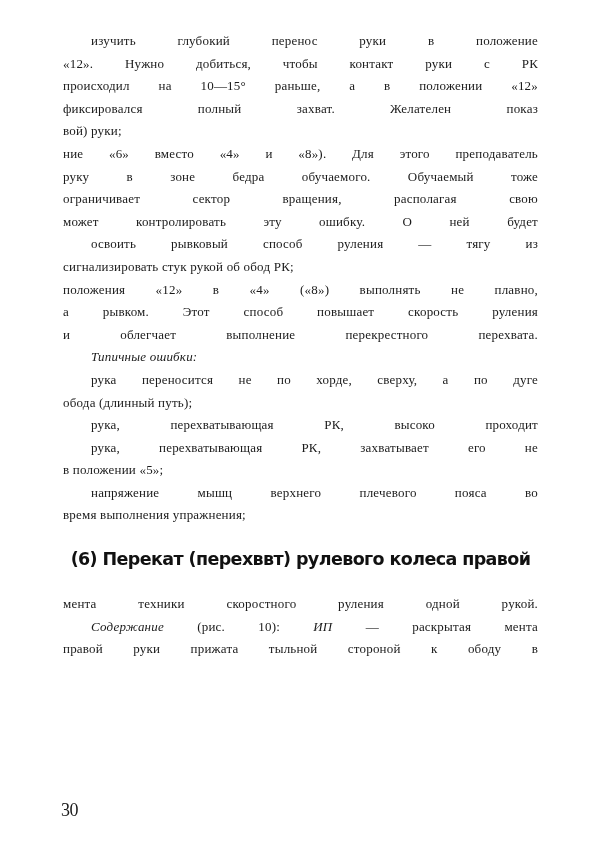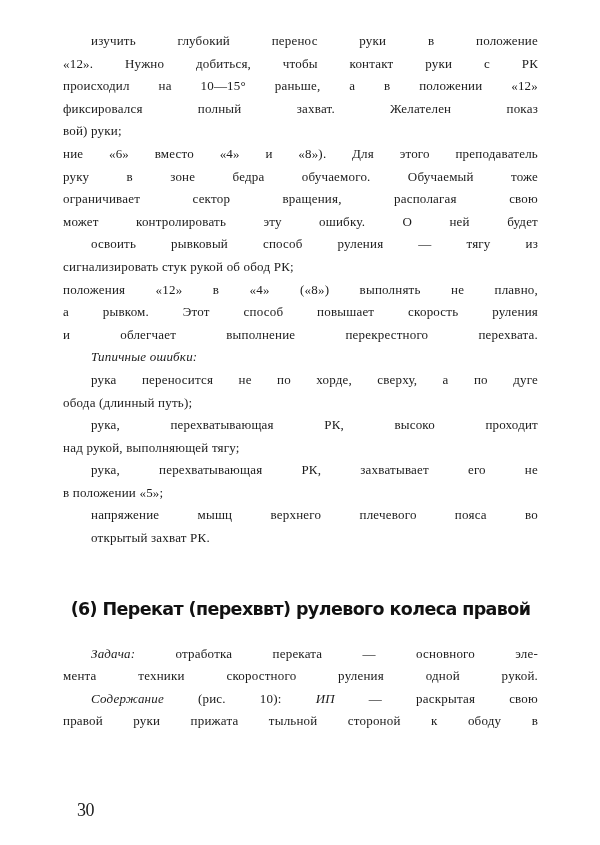--- a/index.html
+++ b/index.html
@@ -12,26 +12,25 @@
     height:22.6px; line-height:22.6px; font-size:13px; white-space:nowrap;
     text-align:justify; text-align-last:justify; letter-spacing:0.2px;
   }
   .line.indent { padding-left:28px; }
   .line.last { text-align-last:left; }
   .it { font-style:italic; }
   .heading {
     font-family:"DejaVu Sans", "Liberation Sans", sans-serif; font-weight:bold;
     font-size:17.5px; text-align:center; line-height:23px; letter-spacing:-0.6px;
     color:#111;
-    margin-top:27px;
   }
   .gap1 { height:21px; }
   .gap2 { height:22px; }
   .pagenum {
-    position:absolute; left:77px; top:800px; font-size:18px;
+    position:absolute; left:61px; top:800px; font-size:18px;
     font-family:"Liberation Serif", serif; letter-spacing:-0.5px;
   }
 </style>
 </head>
 <body>
 
 <div class="page">
   <div id="block1">
       <div class="line indent">изучить глубокий перенос руки в положение</div>
       <div class="line">«12». Нужно добиться, чтобы контакт руки с РК</div>
@@ -46,30 +45,28 @@
       <div class="line last">сигнализировать стук рукой об обод РК;</div>
       <div class="line">положения «12» в «4» («8») выполнять не плавно,</div>
       <div class="line">а рывком. Этот способ повышает скорость руления</div>
       <div class="line">и облегчает выполнение перекрестного перехвата.</div>
     </div>
   <div class="line indent last it">Типичные ошибки:</div>
   <div id="errors">
       <div class="line indent">рука переносится не по хорде, сверху, а по дуге</div>
       <div class="line last">обода (длинный путь);</div>
       <div class="line indent">рука, перехватывающая РК, высоко проходит</div>
-      <div class="line last">над рукой, выполняющей тягу;</div>
       <div class="line indent">рука, перехватывающая РК, захватывает его не</div>
       <div class="line last">в положении «5»;</div>
       <div class="line indent">напряжение мышц верхнего плечевого пояса во</div>
-      <div class="line indent last">открытый захват РК.</div>
+      <div class="line last">время выполнения упражнения;</div>
     </div>
   <div class="gap1"></div>
   <div class="heading">
     <div>(6) Перекат (перехввт) рулевого колеса правой</div>
   </div>
   <div class="gap2"></div>
-  <div class="line indent"><span class="it">Задача:</span><span> отработка переката — основного эле-</span></div>
   <div class="line">мента техники скоростного руления одной рукой.</div>
-  <div class="line indent"><span class="it">Содержание</span><span> (рис. 10): </span><span class="it">ИП</span><span> — раскрытая свою</span></div>
+  <div class="line indent"><span class="it">Содержание</span><span> (рис. 10): </span><span class="it">ИП</span><span> — раскрытая мента</span></div>
   <div class="line">правой руки прижата тыльной стороной к ободу в</div>
 </div>
 
 <div class="pagenum">30</div>
 
 </body></html>

